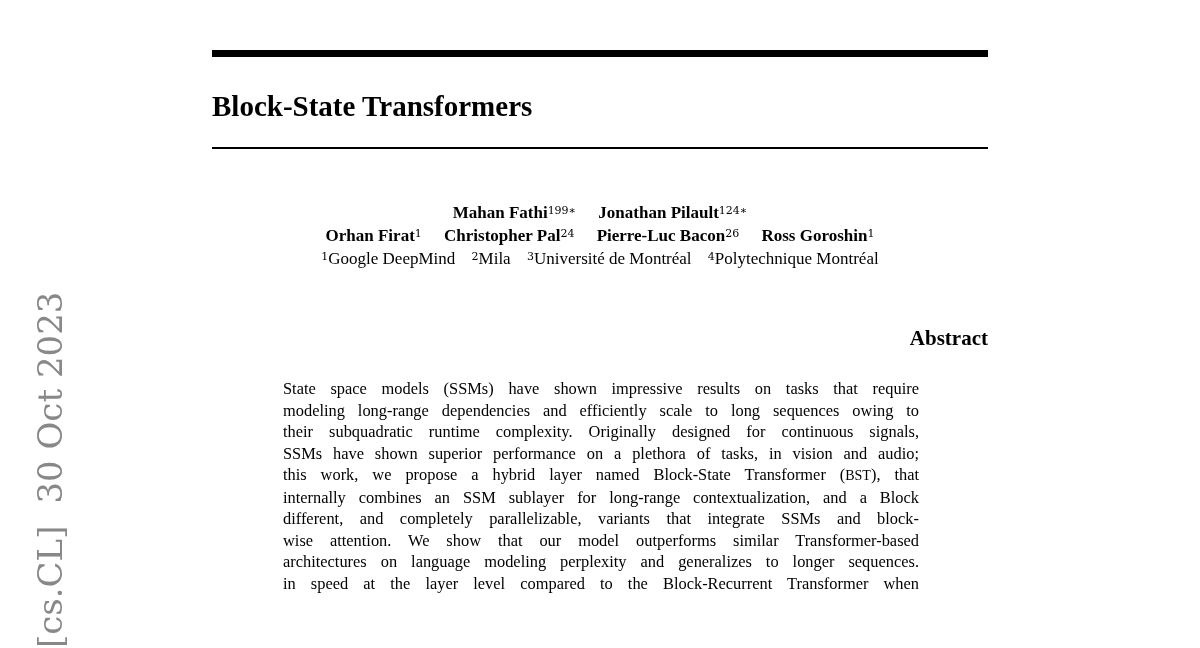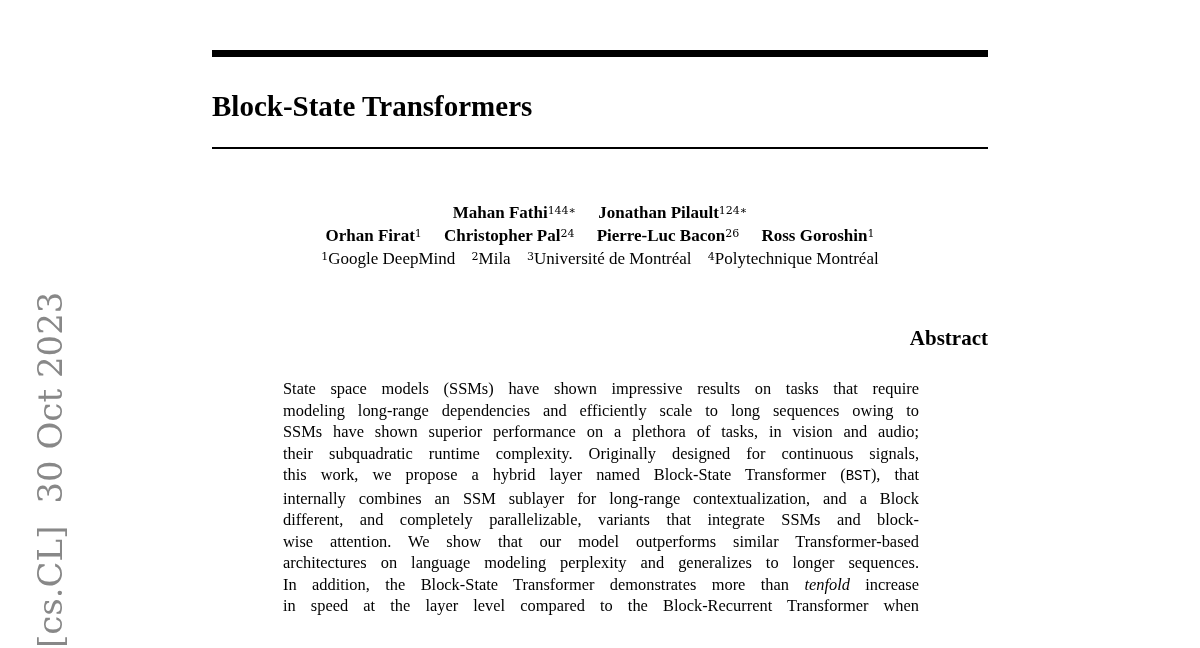--- a/index.html
+++ b/index.html
@@ -8,34 +8,34 @@
   .title { position:absolute; left:212px; width:776px; top:86px; text-align:left; font-weight:bold; font-size:29px; line-height:40px; }
   .bottom-rule { position:absolute; left:212px; top:147px; width:776px; height:2px; background:#000; }
   .authors { position:absolute; left:212px; width:776px; top:201px; text-align:center; font-size:17px; line-height:23px; }
   .author { font-weight:bold; }
   .author sup, .aff sup { font-weight:normal; font-size:11px; vertical-align:top; position:relative; top:-2px; font-family:"DejaVu Serif", serif; }
   .gap { display:inline-block; width:18px; }
   .gap-s { display:inline-block; width:12px; }
   .abstract-heading { position:absolute; left:212px; width:776px; top:324px; text-align:right; font-weight:bold; font-size:21px; line-height:28px; }
   .abstract { position:absolute; left:283px; width:636px; top:378px; font-size:16.4px; line-height:21.5px; }
   .abstract .line { display:block; text-align:justify; text-align-last:justify; white-space:nowrap; }
-  .mono { font-family:Liberation Mono, monospace; font-size:14px; }
+  .mono { font-family:Liberation Serif, serif; font-size:14px; }
   .side-stamp { position:absolute; left:30px; top:648px; transform-origin:0 0; transform:rotate(-90deg); font-family:"DejaVu Serif", serif; font-size:34px; color:#888; white-space:nowrap; line-height:40px; }
   .side-stamp .sep { display:inline-block; width:22px; }
 </style>
 </head>
 <body>
 
 <div class="top-rule"></div>
 <div class="title">Block-State Transformers</div>
 <div class="bottom-rule"></div>
 
 <div class="authors">
   <div>
-    <span class="author"><span>Mahan Fathi</span><sup>144∗</sup></span><span class="gap"></span>
+    <span class="author"><span>Mahan Fathi</span><sup>199∗</sup></span><span class="gap"></span>
     <span class="author"><span>Jonathan Pilault</span><sup>124∗</sup></span>
   </div>
   <div>
     <span class="author"><span>Orhan Firat</span><sup>1</sup></span><span class="gap"></span>
     <span class="author"><span>Christopher Pal</span><sup>24</sup></span><span class="gap"></span>
     <span class="author"><span>Pierre-Luc Bacon</span><sup>26</sup></span><span class="gap"></span>
     <span class="author"><span>Ross Goroshin</span><sup>1</sup></span>
   </div>
   <div>
     <span class="aff"><sup>1</sup><span>Google DeepMind</span></span><span class="gap-s"></span>
@@ -43,26 +43,25 @@
     <span class="aff"><sup>3</sup><span>Université de Montréal</span></span><span class="gap-s"></span>
     <span class="aff"><sup>4</sup><span>Polytechnique Montréal</span></span>
   </div>
 </div>
 
 <div class="abstract-heading">Abstract</div>
 
 <div class="abstract">
   <span class="line">State space models (SSMs) have shown impressive results on tasks that require</span>
   <span class="line">modeling long-range dependencies and efficiently scale to long sequences owing to</span>
+  <span class="line">their subquadratic runtime complexity. Originally designed for continuous signals,</span>
   <span class="line">SSMs have shown superior performance on a plethora of tasks, in vision and audio;</span>
-  <span class="line">their subquadratic runtime complexity. Originally designed for continuous signals,</span>
   <span class="line"><span>this work, we propose a hybrid layer named Block-State Transformer (</span><span class="mono">BST</span><span>), that</span></span>
   <span class="line">internally combines an SSM sublayer for long-range contextualization, and a Block</span>
   <span class="line">different, and completely parallelizable, variants that integrate SSMs and block-</span>
   <span class="line">wise attention. We show that our model outperforms similar Transformer-based</span>
   <span class="line">architectures on language modeling perplexity and generalizes to longer sequences.</span>
-  <span class="line"><span>In addition, the Block-State Transformer demonstrates more than </span><i>tenfold</i><span> increase</span></span>
   <span class="line">in speed at the layer level compared to the Block-Recurrent Transformer when</span>
 </div>
 
 <div class="side-stamp">
   <span>[cs.CL]</span><span class="sep"></span><span>30 Oct 2023</span>
 </div>
 
 </body></html>

